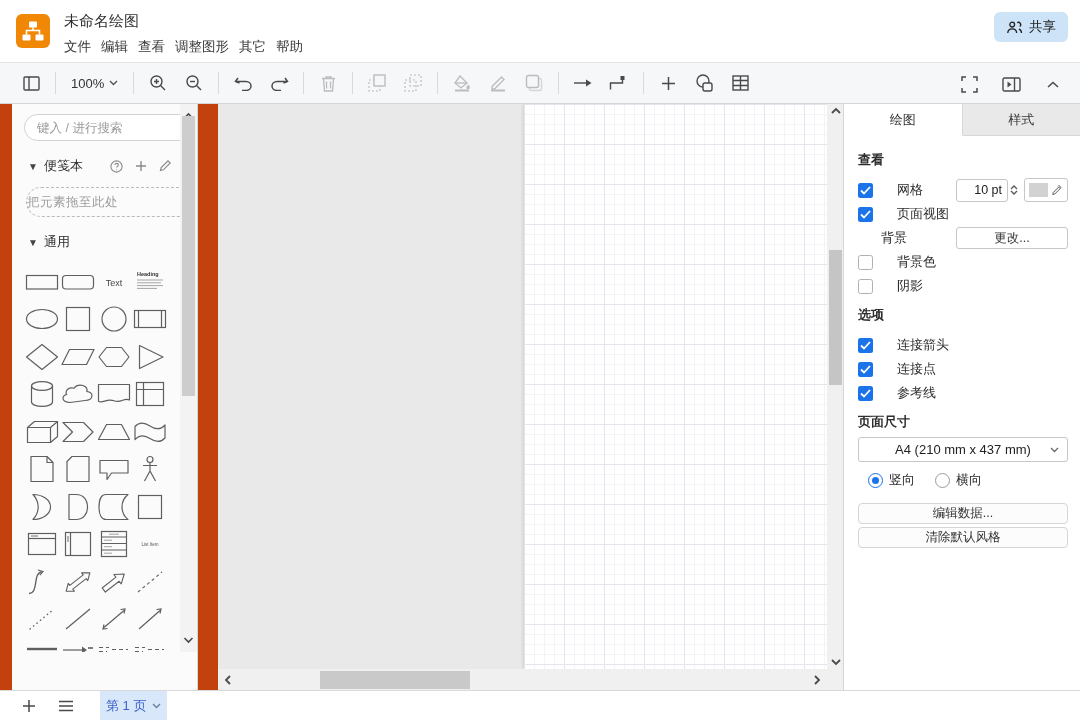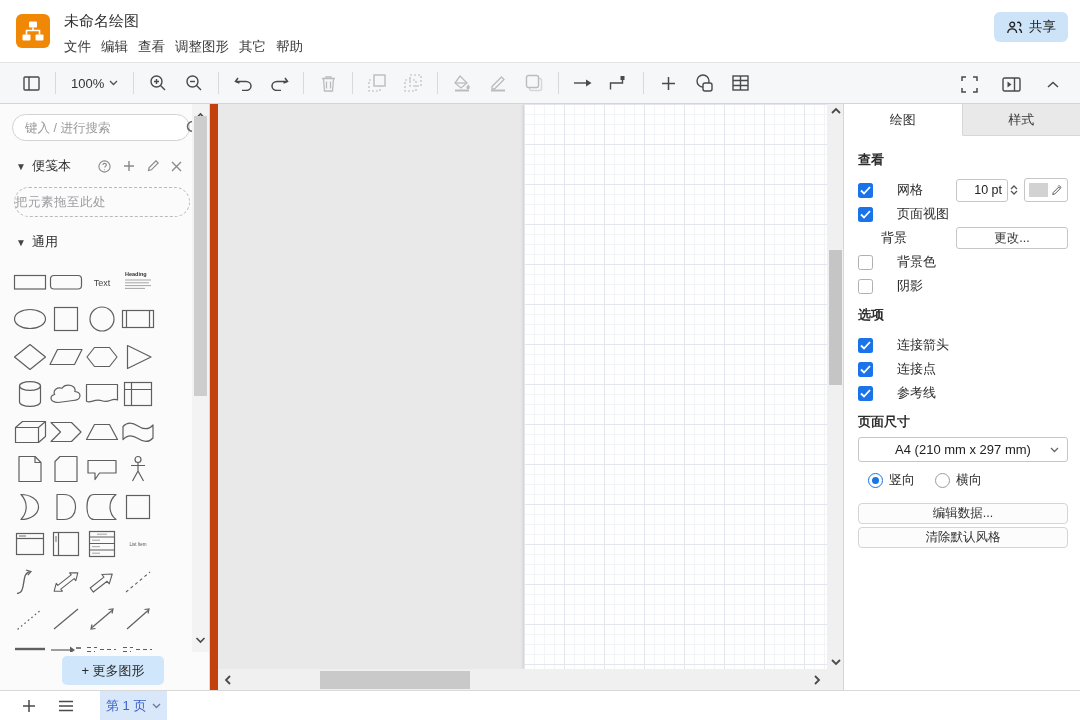--- a/index.html
+++ b/index.html
@@ -18,21 +18,21 @@
   .toolbar { position:absolute; left:0; top:62px; width:1080px; height:42px; background:#f6f7f8; border-top:1px solid #e3e3e3; border-bottom:1px solid #d4d5d7; display:flex; align-items:center; padding-left:18px; }
   .tb { display:flex; align-items:center; justify-content:center; min-width:26px; height:28px; color:#4a4a4a; }
   .tb.dis { color:#bcbcbc; }
   .tb + .tb { margin-left:10px; }
   .sep { width:1px; height:22px; background:#d9d9da; margin:0 11px; }
   .zoom-dd { display:flex; align-items:center; gap:5px; font-size:13px; color:#333; padding:0 4px; }
   .tb-right { position:absolute; right:14px; top:0; height:42px; display:flex; align-items:center; }
   .tb-right .tb + .tb { margin-left:16px; }
 
   
-  .sidebar { position:absolute; left:0; top:104px; width:210px; height:586px; background:#fbfbfc; border-right:1px solid #d7d7d8; overflow:hidden; }
+  .sidebar { position:absolute; left:12px; top:104px; width:186px; height:586px; background:#fbfbfc; border-right:1px solid #d7d7d8; overflow:hidden; }
   .canvas { position:absolute; left:218px; top:104px; width:625px; height:586px; background:#e9e9ea; overflow:hidden; }
   .rpanel { position:absolute; left:843px; top:104px; width:237px; height:586px; background:#fff; border-left:1px solid #d7d7d8; }
   .bottombar { position:absolute; left:0; top:690px; width:1080px; height:30px; background:#fff; border-top:1px solid #d9d9da; display:flex; align-items:center; }
 
   
   .side-content { position:absolute; left:0; top:0; width:200px; height:548px; padding:10px 0 0 12px; overflow:hidden; }
   .search-box { width:178px; height:27px; border:1px solid #d2d2d3; border-radius:14px; background:#fff; display:flex; align-items:center; padding:0 9px 0 12px; }
   .search-box input { flex:1; border:none; outline:none; background:transparent; font-size:12.5px; color:#333; font-family:inherit; }
   .search-box input::placeholder { color:#9a9a9a; }
   .sec-head { display:flex; align-items:center; margin:16px 4px 0 4px; font-size:13px; color:#2c2c2c; }
@@ -588,23 +588,20 @@
     <div class="side-scroll">
       <span class="sb-arrow" style="top:2px"><svg width="11" height="8" viewBox="0 0 11 8" fill="none" stroke="currentColor" stroke-width="1.6">
             <path d="M1.5 6L5.5 2l4 4"></path>
           </svg></span>
       <div class="thumb"></div>
       <span class="sb-arrow" style="bottom:4px"><svg width="11" height="8" viewBox="0 0 11 8" fill="none" stroke="currentColor" stroke-width="1.6">
             <path d="M1.5 2l4 4 4-4"></path>
           </svg></span>
     </div>
 
-    <div class="side-footer">
-      <button class="more-shapes">+ 更多图形</button>
-    </div>
   </div>
 
   <div class="canvas">
     <div class="page"></div>
     <div class="v-scroll">
       <span class="c-arrow" style="top:3px;left:4px">
           <svg width="10" height="8" viewBox="0 0 10 8" fill="none" stroke="currentColor" stroke-width="1.8">
             <path d="M1 6l4-4 4 4"></path>
           </svg>
         </span>
@@ -712,21 +709,21 @@
             <svg width="11" height="9" viewBox="0 0 11 9" fill="none" stroke="#fff" stroke-width="1.8">
               <path d="M1 4.5L4 7.5 10 1"></path>
             </svg>
           </span>
         <span class="lbl">参考线</span>
       </div>
 
       <div class="rp-title" style="margin-top:8px;margin-bottom:6px">页面尺寸</div>
 
       <div class="dd">
-        <span>A4 (210 mm x 297 mm)</span>
+        <span>A4 (210 mm x 437 mm)</span>
         <span class="chev">
             <svg width="9" height="6" viewBox="0 0 9 6" fill="none" stroke="currentColor" stroke-width="1.3">
               <path d="M1 1l3.5 3.5L8 1"></path>
             </svg>
           </span>
       </div>
 
       <div class="radio-row">
         <span class="radio-item">
           <span class="radio on">

